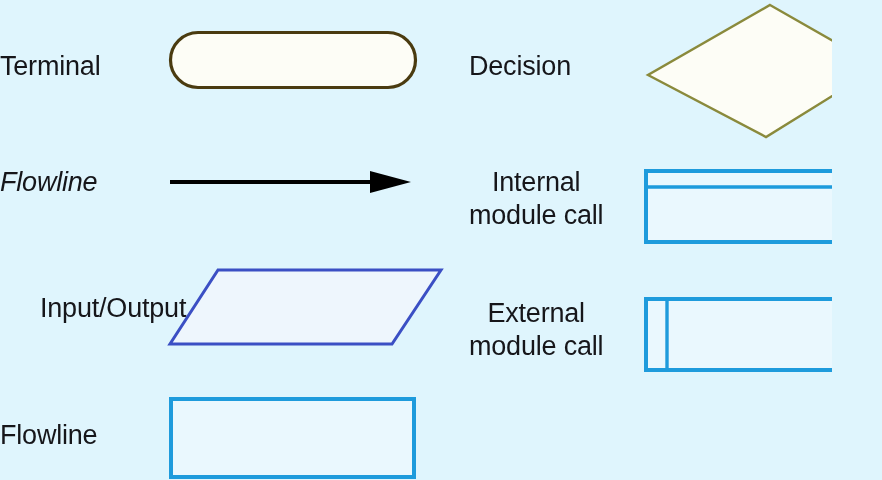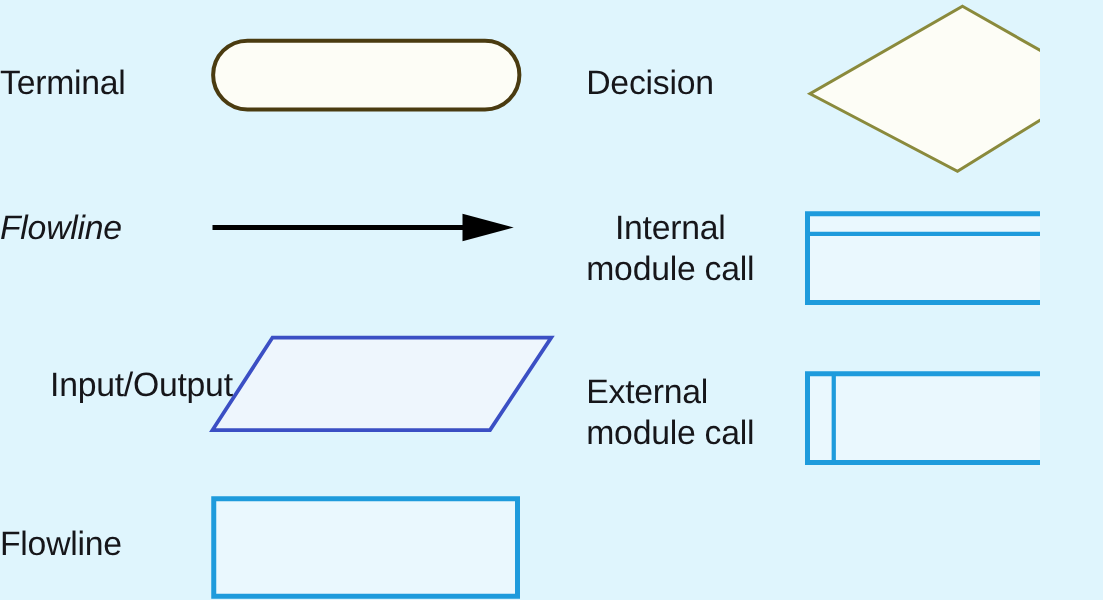--- a/index.html
+++ b/index.html
@@ -34,21 +34,21 @@
     display: block;
     overflow: visible;
   }
   
   .lbl-terminal  { left: 0px;   top: 50px;  }
   .lbl-flowline  { left: 0px;   top: 166px; font-style: italic; }
   .lbl-io        { left: 0px;   top: 292px; margin-left: 40px; }
   .lbl-process   { left: 0px;   top: 419px; }
   .lbl-decision  { left: 469px; top: 50px;  }
   .lbl-internal  { left: 469px; top: 166px; text-align: center; }
-  .lbl-external  { left: 469px; top: 297px; }
+  .lbl-external  { left: 469px; top: 297px; text-align: center; }
   
   .sh-terminal { left: 168px; top: 30px;  }
   .sh-flowline { left: 170px; top: 168px; }
   .sh-io       { left: 166px; top: 262px; }
   .sh-process  { left: 168px; top: 394px; }
   .sh-decision { left: 644px; top: 2px;   }
   .sh-internal { left: 642px; top: 166px; }
   .sh-external { left: 642px; top: 294px; }
 </style>
 </head>

